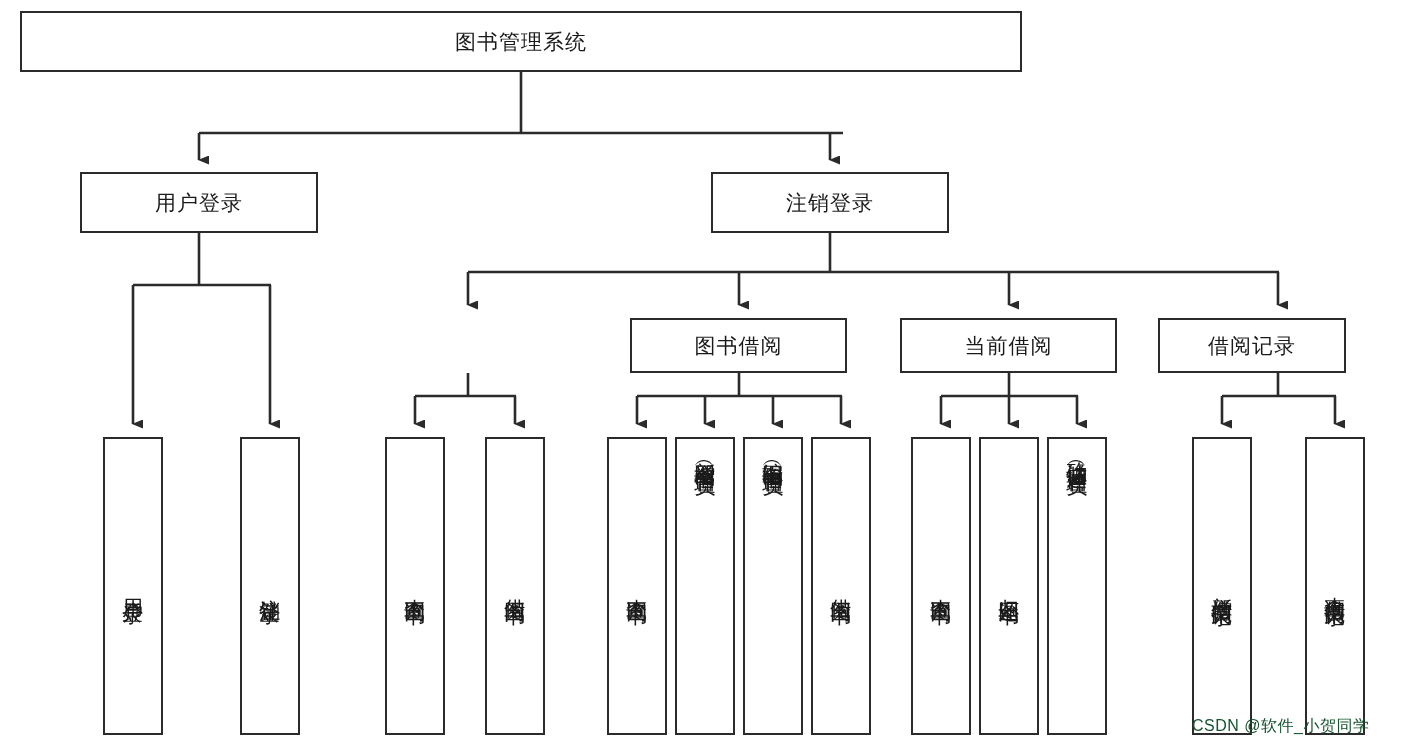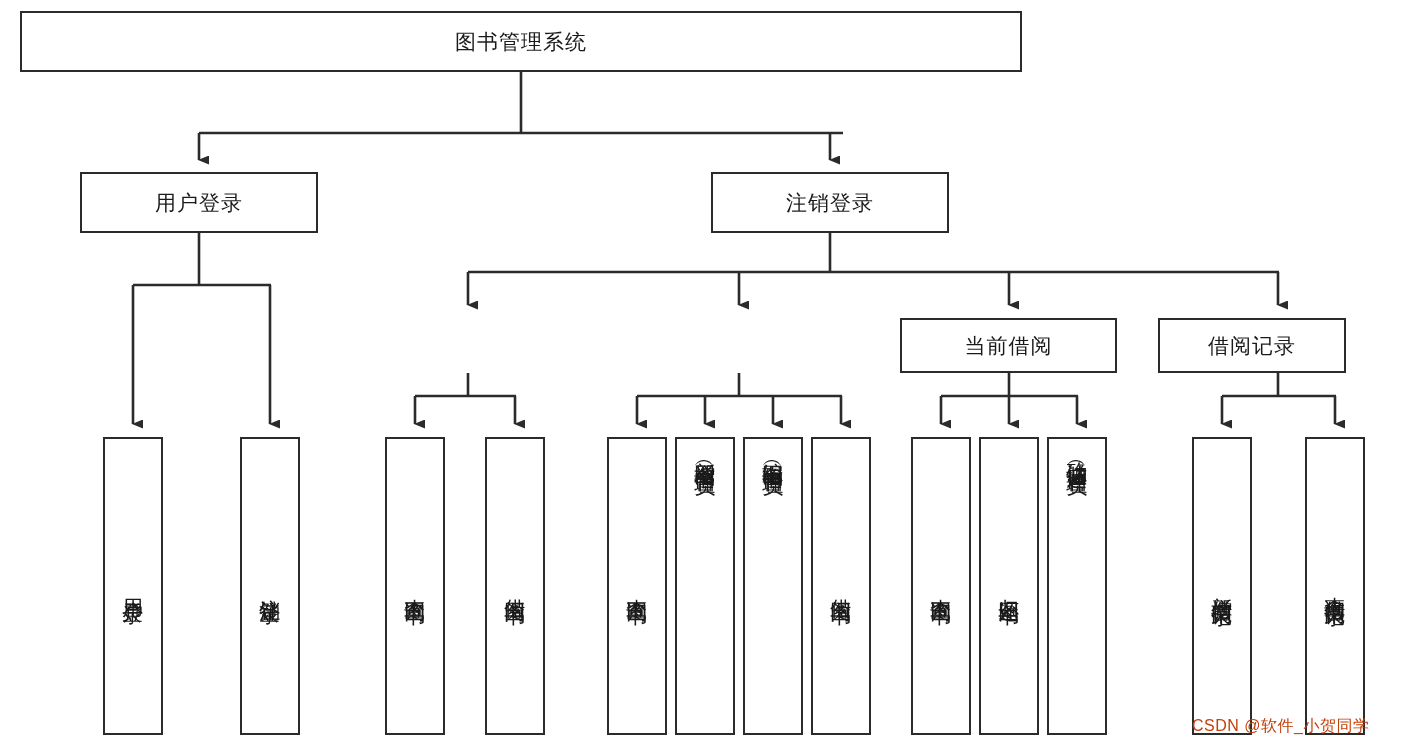--- a/index.html
+++ b/index.html
@@ -57,21 +57,21 @@
     text-align: start;
   }
   .vlabel.mid {
     align-self: center;
   }
   #watermark {
     position: absolute;
     left: 1192px;
     top: 716px;
     font-size: 16px;
-    color: #c2410c;
+    color: #14532d;
     letter-spacing: 0.5px;
     white-space: nowrap;
     z-index: 9;
   }
 </style>
 </head>
 <body>
 
 <div id="diagram-root">
 
@@ -133,20 +133,23 @@
 
   <div class="node horizontal" style="left:80px; top:172px; width:238px; height:61px;">
     <span>用户登录</span>
   </div>
 
   <div class="node horizontal" style="left:711px; top:172px; width:238px; height:61px;">
     <span>注销登录</span>
   </div>
 
 
+  <div class="node horizontal" style="left:630px; top:318px; width:217px; height:55px;">
+    <span>图书借阅</span>
+  </div>
 
   <div class="node horizontal" style="left:900px; top:318px; width:217px; height:55px;text-align:center;">
     <span>当前借阅</span>
   </div>
 
   <div class="node horizontal" style="left:1158px; top:318px; width:188px; height:55px;">
     <span>借阅记录</span>
   </div>
 
   <div class="node vertical" style="left:103px; top:437px; width:60px; height:298px;">

